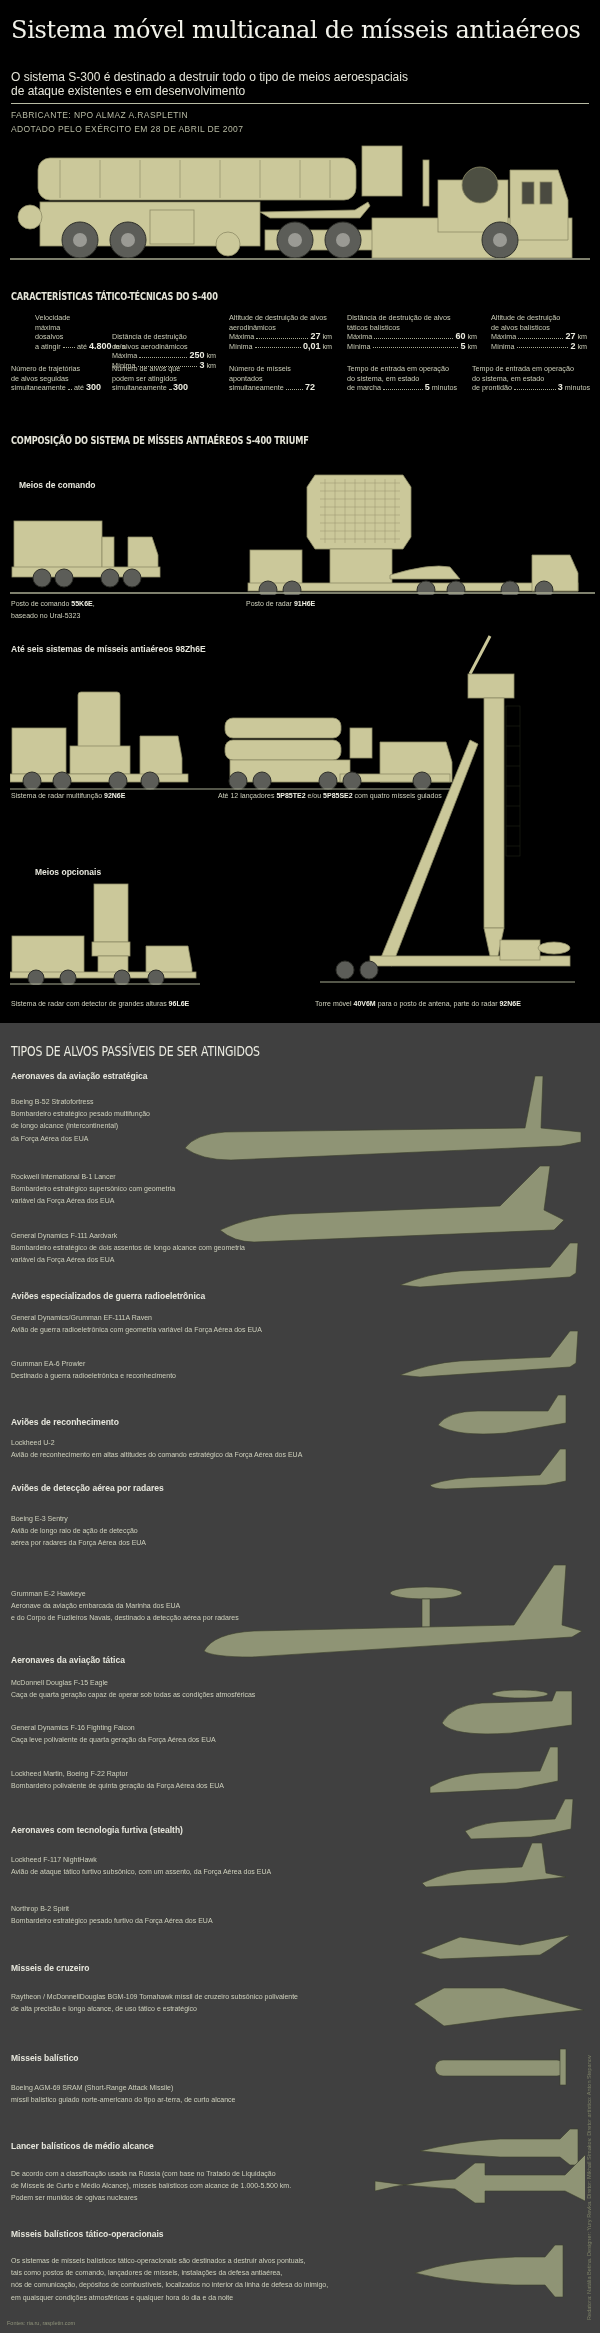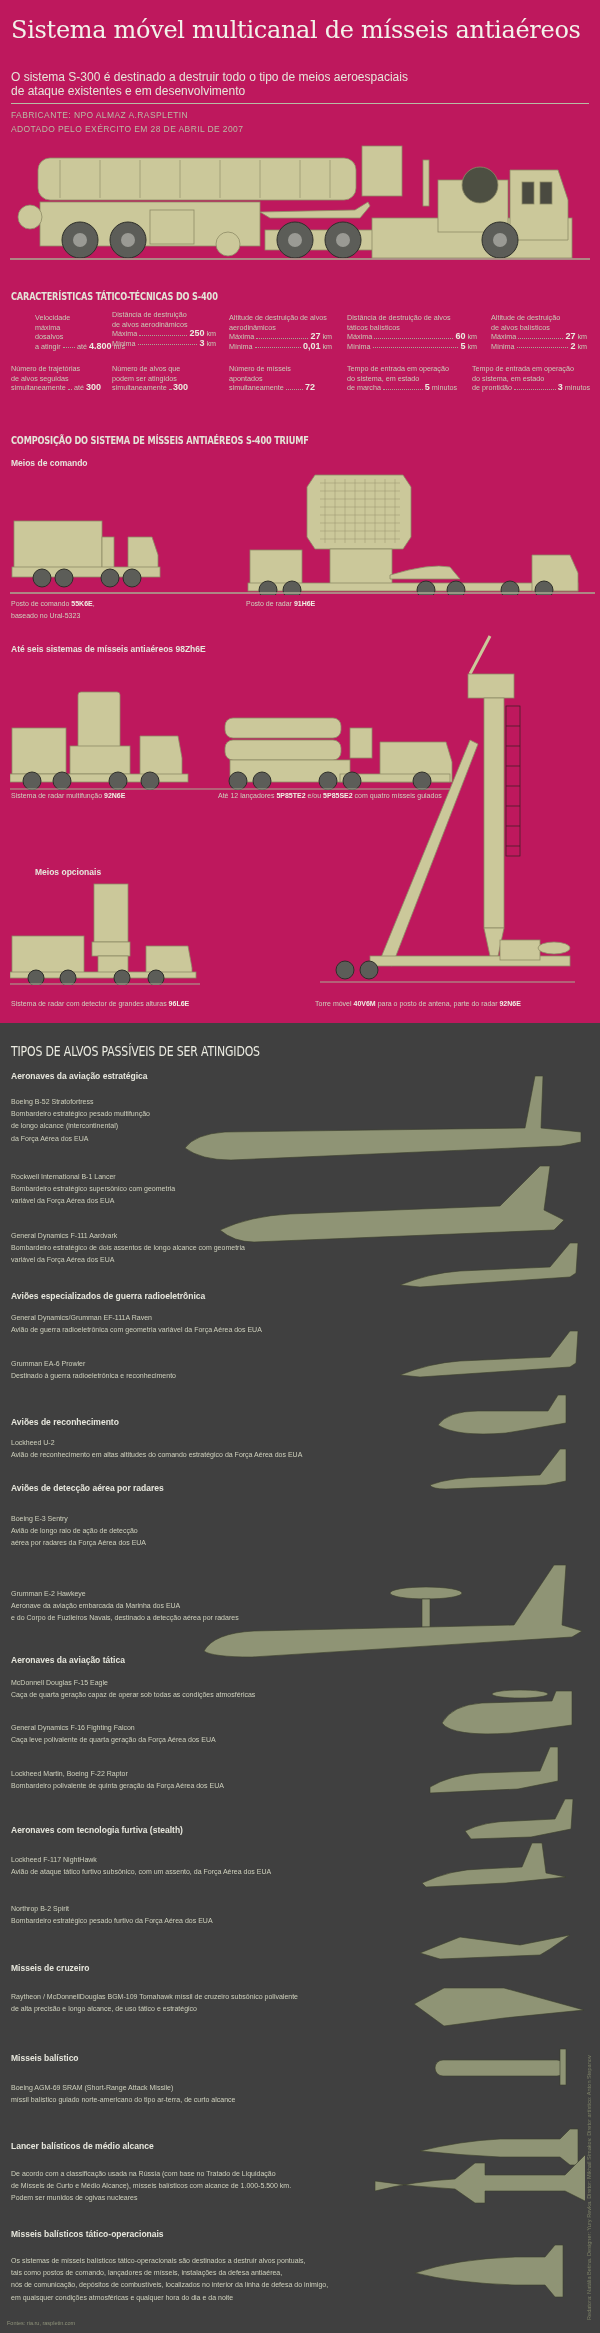--- a/index.html
+++ b/index.html
@@ -1,17 +1,17 @@
 <!DOCTYPE html>
 <html><head>
 <meta charset="utf-8">
 <style>
   * { box-sizing: border-box; margin: 0; padding: 0; }
   body { width: 600px; height: 2333px; background: #2a2f1a; font-family: "Liberation Sans", sans-serif; color: #d8d9c8; overflow: hidden; }
-  .top { position: relative; width: 600px; height: 1023px; background: #be185d; }
+  .top { position: relative; width: 600px; height: 1023px; background: #000000; }
   .bottom { position: relative; width: 600px; height: 1310px; background: #404040; }
   .abs { position: absolute; }
   .title { left: 11px; top: 18px; font-family: "DejaVu Serif", serif; font-size: 24px; line-height: 25px; color: #f2f2ea; font-weight: normal; letter-spacing: -0.3px; }
   .subtitle { left: 11px; top: 70px; font-size: 12px; line-height: 14px; color: #e6e6da; }
   .rule { height: 1px; background: #b8bba4; }
   .meta { left: 11px; font-size: 8.5px; letter-spacing: 0.4px; color: #b8bba4; }
   .sec-h { left: 11px; font-family: "DejaVu Sans", sans-serif; font-size: 10px; font-weight: bold; letter-spacing: -0.2px; color: #e4e4d8; transform: scaleX(0.82); transform-origin: left; white-space: nowrap; }
   .sec-h-lg { font-size: 14px; font-weight: normal; transform: scaleX(0.78); color: #ecece2; }
   .spec { font-size: 7.2px; line-height: 9.6px; color: #c9cbb6; }
   .spec .row { display: flex; justify-content: space-between; white-space: nowrap; }
@@ -89,21 +89,21 @@
 
   <div class="abs sec-h" style="top:291px;">CARACTERÍSTICAS TÁTICO-TÉCNICAS DO S-400</div>
 
   <div class="abs spec" style="left:11px; top:313px; width:90px;margin-left:24px;">
     <div>Velocidade</div>
     <div>máxima</div>
     <div>dosalvos</div>
     <div class="row"><span>a atingir</span><span class="dots"></span><span>até</span>&nbsp;<b>4.800</b>&nbsp;<span>m/s</span></div>
   </div>
 
-  <div class="abs spec" style="left:112px; top:310px; width:104px;">
+  <div class="abs spec" style="left:112px; top:332px; width:104px;">
     <div>Distância de destruição</div>
     <div>de alvos aerodinâmicos</div>
     <div class="row"><span>Máxima</span><span class="dots"></span><b>250</b>&nbsp;<span>km</span></div>
     <div class="row"><span>Mínima</span><span class="dots"></span><b>3</b>&nbsp;<span>km</span></div>
   </div>
 
   <div class="abs spec" style="left:229px; top:313px; width:103px;">
     <div>Altitude de destruição de alvos</div>
     <div>aerodinâmicos</div>
     <div class="row"><span>Máxima</span><span class="dots"></span><b>27</b>&nbsp;<span>km</span></div>
@@ -152,21 +152,21 @@
     <div>do sistema, em estado</div>
     <div class="row"><span>de marcha</span><span class="dots"></span><b>5</b>&nbsp;<span>minutos</span></div>
   </div>
   <div class="abs spec" style="left:472px; top:364px; width:118px;">
     <div>Tempo de entrada em operação</div>
     <div>do sistema, em estado</div>
     <div class="row"><span>de prontidão</span><span class="dots"></span><b>3</b>&nbsp;<span>minutos</span></div>
   </div>
 
   <div class="abs sec-h" style="top:435px;">COMPOSIÇÃO DO SISTEMA DE MÍSSEIS ANTIAÉREOS S-400 TRIUMF</div>
-  <div class="abs sub-h" style="top:458px;">Meios de comando</div>
+  <div class="abs sub-h" style="top:480px;margin-left:8px;">Meios de comando</div>
 
   <svg class="svgabs" style="left:10px; top:465px;" width="585" height="130" viewBox="0 0 585 130">
     <g fill="#cbc89a" stroke="#8e8c66" stroke-width="0.8">
       <rect x="4" y="56" width="88" height="48"></rect>
       <rect x="92" y="72" width="12" height="32"></rect>
       <path d="M118 72 h24 l6 18 v18 h-30 z"></path>
       <rect x="2" y="102" width="148" height="10"></rect>
       <rect x="240" y="85" width="52" height="34"></rect>
       <path d="M305 10 h88 l8 12 v50 l-8 12 h-88 l-8 -12 v-50 z"></path>
       <rect x="320" y="84" width="62" height="38"></rect>

